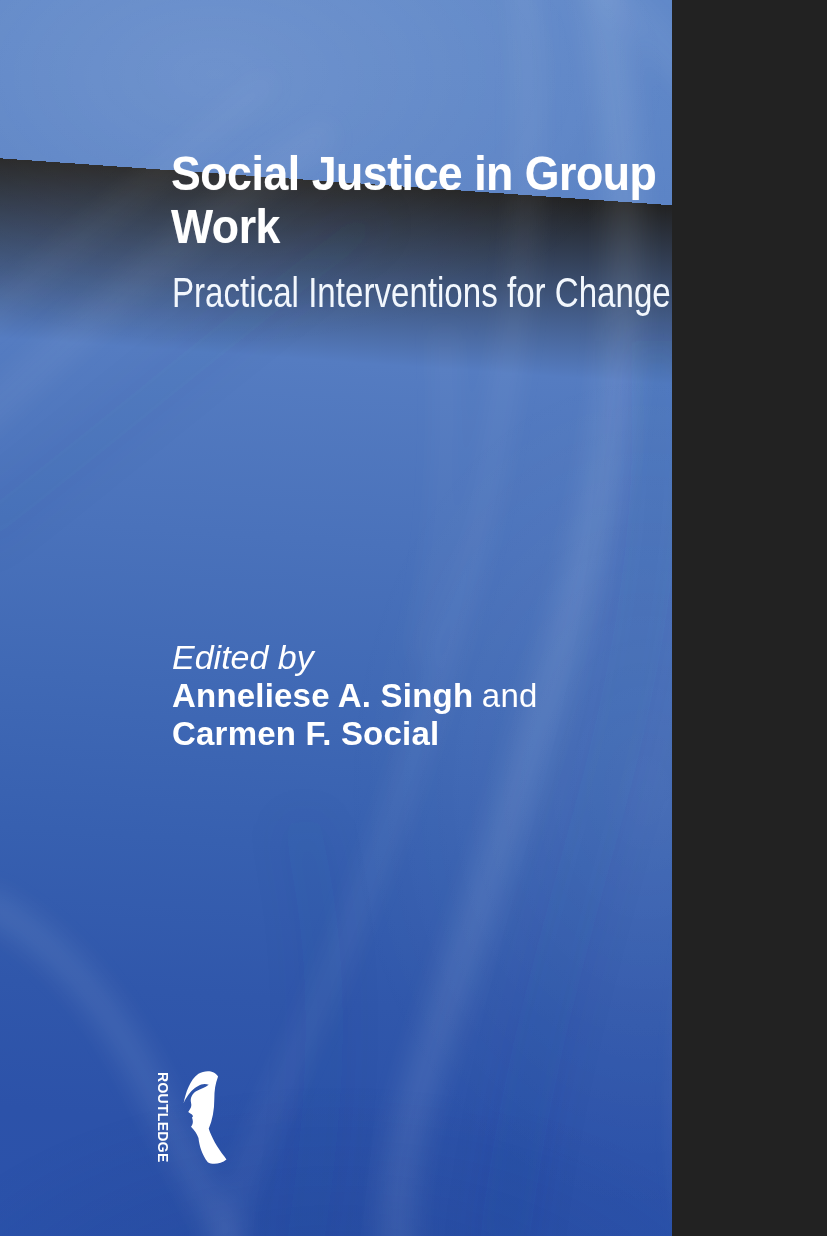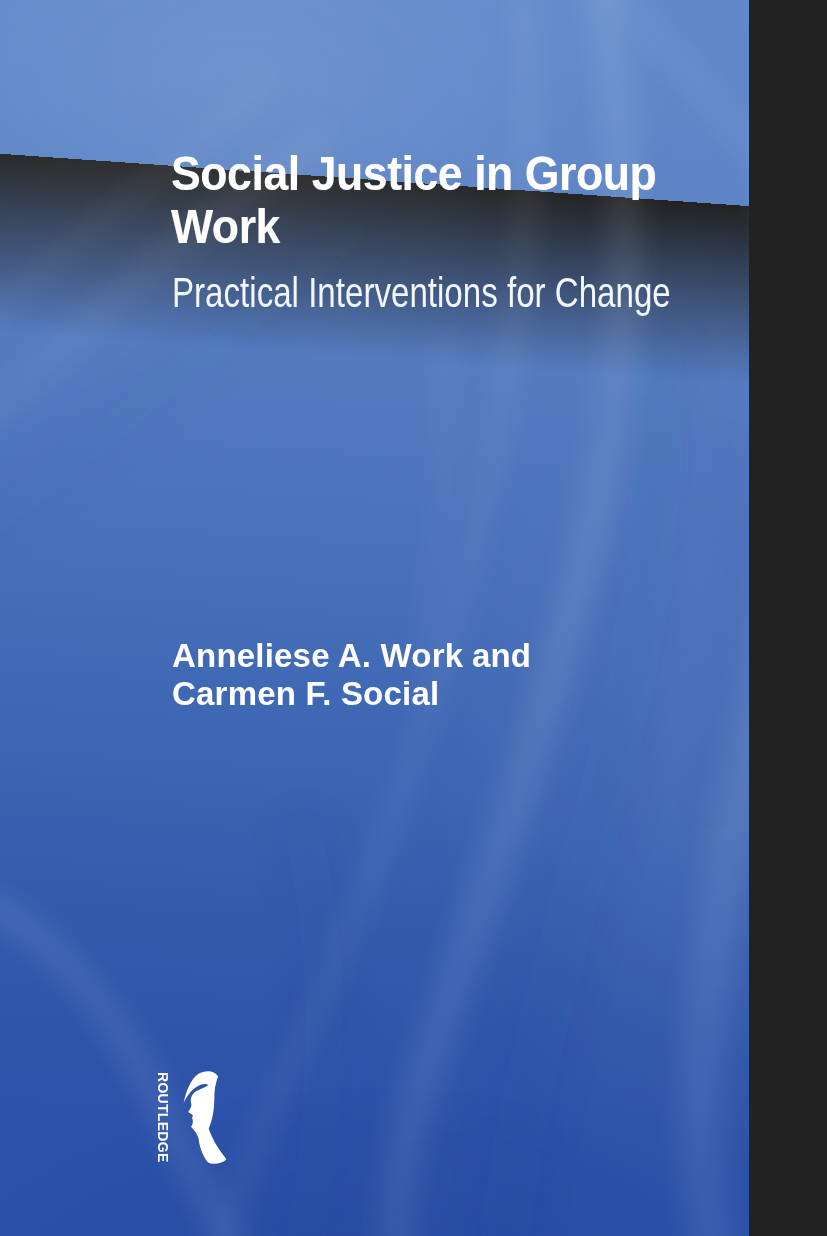--- a/index.html
+++ b/index.html
@@ -2,21 +2,21 @@
 <html><head>
 <meta charset="utf-8">
 <style>
   html, body {
     margin: 0;
     padding: 0;
     background: #222;
   }
   .cover {
     position: relative;
-    width: 749px;
+    width: 672px;
     height: 1236px;
     overflow: hidden;
     font-family: "Liberation Sans", sans-serif;
     background: linear-gradient(184deg,
       #6189c9 0%,
       #5c84c6 16%,
       #557dc200 0%,
       #557cc1 30%,
       #4a72bb 44%,
       #4069b5 56%,
@@ -77,21 +77,21 @@
     font-size: 34px;
     line-height: 40px;
   }
   .editor-line {
     font-weight: 700;
     font-size: 33px;
     line-height: 38px;
     letter-spacing: 0.2px;
   }
   .conjunction {
-    font-weight: 700;
+    font-weight: 400;
     margin-left: 0.26em;
   }
   .logo {
     position: absolute;
     left: 154px;
     top: 1069px;
     height: 97px;
     display: flex;
     align-items: stretch;
     gap: 5px;
@@ -142,22 +142,23 @@
     </g>
   </svg>
 
   <div class="sheen"></div>
 
   <h1 class="title-block" style="margin:0">Social Justice in Group Work</h1>
 
   <div class="subtitle">Practical Interventions for Change</div>
 
   <div class="editors-block">
+    <div class="edited-by">Edited by</div>
     <div class="editor-line">
-      <span>Anneliese A. Work</span><span class="conjunction">and</span>
+      <span>Anneliese A. Singh</span><span class="conjunction">and</span>
     </div>
     <div class="editor-line">
       <span>Carmen F. Social</span>
     </div>
   </div>
 
   <div class="logo">
     <div class="logo-word">ROUTLEDGE</div>
     <svg class="logo-mark" width="56" height="97" viewBox="0 0 60 104" aria-hidden="true">
       <path fill="#ffffff" d="

